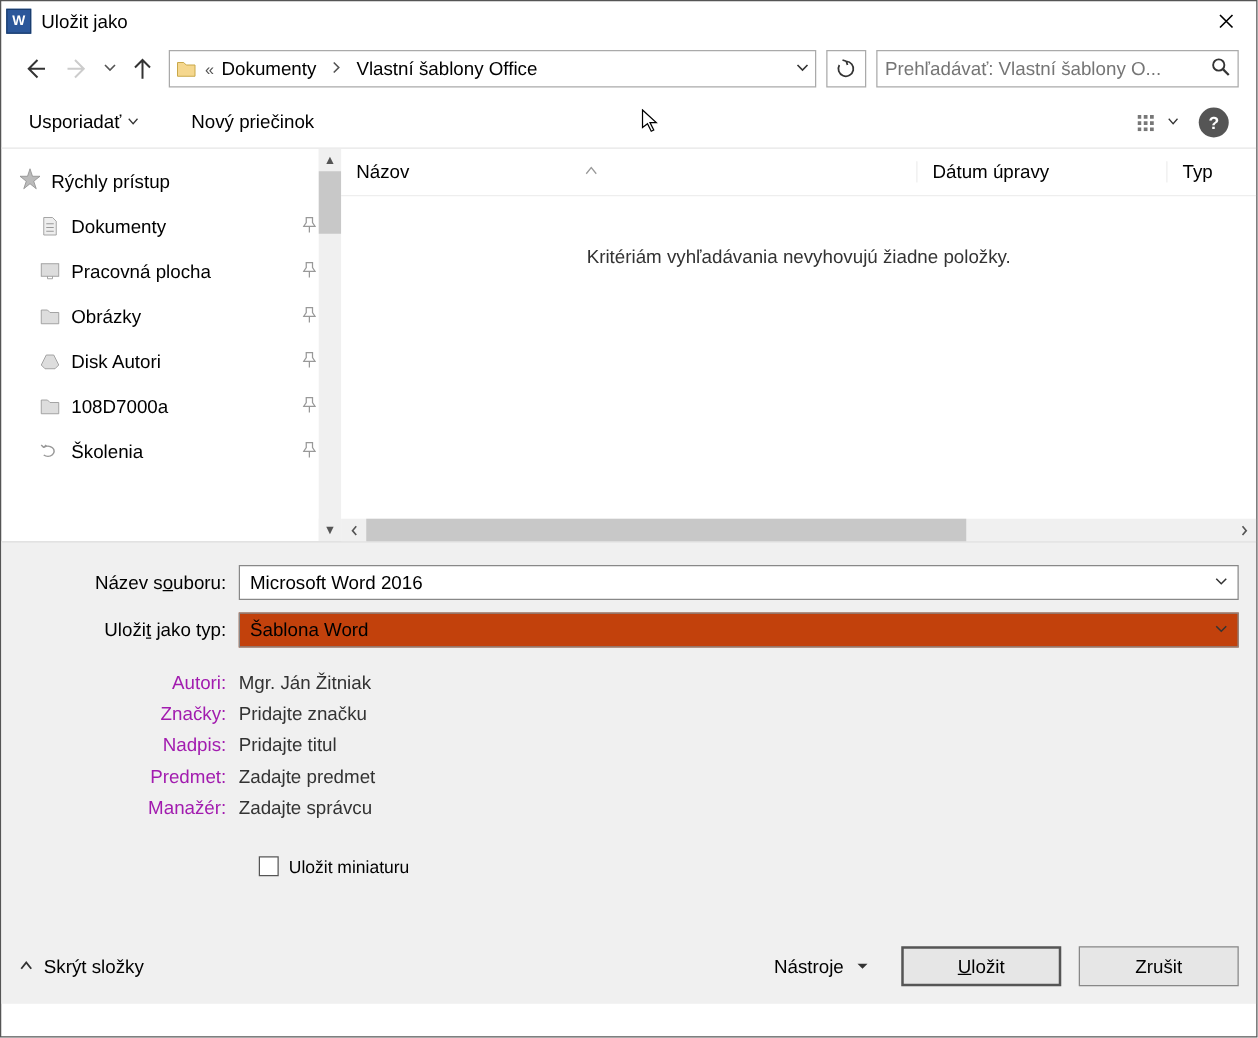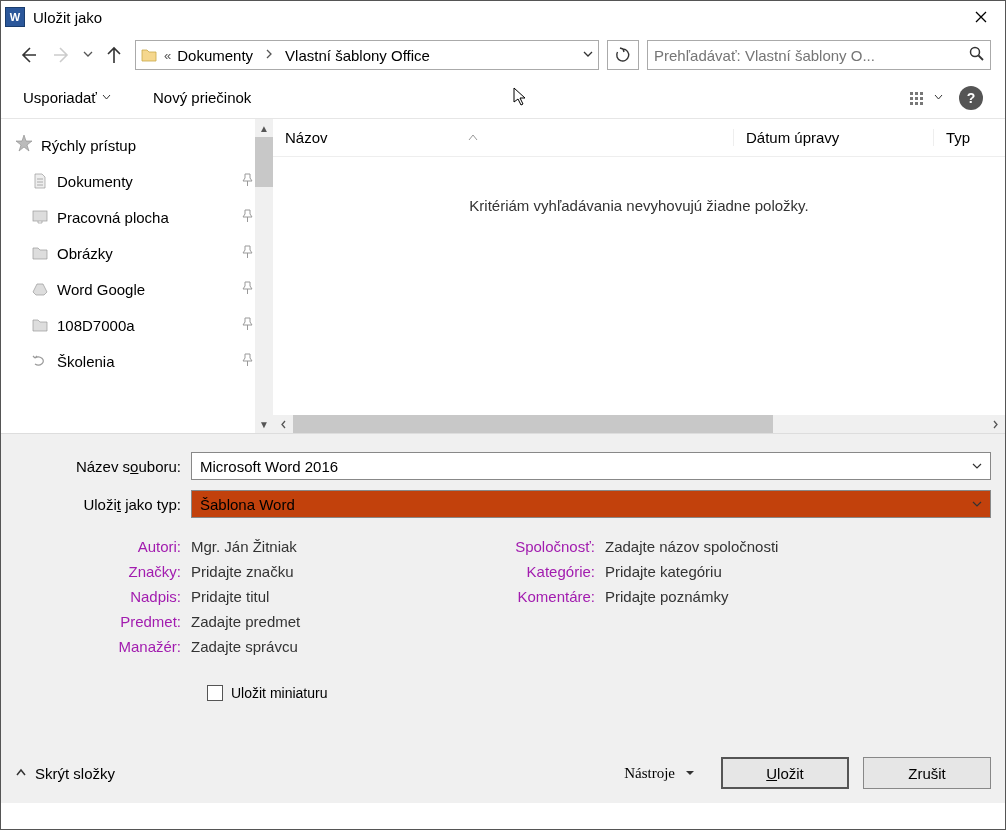--- a/index.html
+++ b/index.html
@@ -16,21 +16,21 @@
   .nav-btn { width: 26px; height: 26px; display: flex; align-items: center; justify-content: center; color: #555; }
   .nav-btn.disabled { color: #bbb; }
   .nav-dropdown-small { font-size: 10px; color: #666; }
   .address-bar { flex: 1; display: flex; align-items: center; border: 1px solid #aaa; height: 30px; padding: 0 4px; gap: 6px; }
   .address-icon { width: 18px; height: 18px; display: flex; align-items: center; justify-content: center; color: #888; }
   .address-chevrons { color: #555; font-size: 13px; }
   .address-part { color: #000; font-size: 15px; }
   .address-sep { color: #555; font-size: 12px; padding: 0 6px; }
   .address-dropdown { margin-left: auto; color: #333; font-size: 12px; }
   .refresh-btn { width: 32px; height: 30px; border: 1px solid #aaa; display: flex; align-items: center; justify-content: center; }
-  .search-box { width: 344px; height: 30px; border: 1px solid #aaa; display: flex; align-items: center; padding: 0 6px; }
+  .search-box { width: 290px; height: 30px; border: 1px solid #aaa; display: flex; align-items: center; padding: 0 6px; }
   .search-box input { border: none; outline: none; flex: 1; font-size: 15px; color: #555; font-family: inherit; }
   .search-box .search-icon { color: #555; font-weight: bold; }
   
   
   .cursor { position: absolute; left: 513px; top: 87px; pointer-events: none; z-index: 100; }
   
   
   .toolbar { display: flex; align-items: center; height: 42px; padding: 0 22px; gap: 30px; border-bottom: 1px solid #e6e6e6; }
   .toolbar-left { display: flex; gap: 42px; }
   .toolbar-btn { display: flex; align-items: center; gap: 5px; font-size: 15px; }
@@ -84,21 +84,21 @@
   .meta-col.right .meta-label { width: 130px; }
   .meta-value { font-size: 15px; color: #333; }
   .meta-value.placeholder { color: #333; }
   
   .checkbox-row { display: flex; align-items: center; margin-top: 30px; padding-left: 192px; gap: 8px; }
   .checkbox { width: 16px; height: 16px; border: 1px solid #555; background: #fff; }
   
   .button-row { display: flex; align-items: center; margin-top: auto; padding-top: 20px; }
   .hide-folders { display: flex; align-items: center; gap: 8px; font-size: 15px; }
   .button-row-right { margin-left: auto; display: flex; align-items: center; gap: 14px; }
-  .tools-btn { display: flex; align-items: center; gap: 10px; font-size: 15px; padding: 0 12px; font-family: Liberation Serif, serif; }
+  .tools-btn { display: flex; align-items: center; gap: 10px; font-size: 15px; padding: 0 12px; }
   .dlg-btn { width: 128px; height: 32px; border: 1px solid #888; background: #e6e6e6; font-size: 15px; font-family: inherit; display: flex; align-items: center; justify-content: center; }
   .dlg-btn.primary { border: 2px solid #555; }
   .dlg-btn .ul { text-decoration: underline; }
 </style>
 </head>
 <body>
 
 <div class="titlebar">
   <div class="titlebar-icon">W</div>
   <div class="titlebar-title">Uložit jako</div>
@@ -253,21 +253,21 @@
         <span class="pin-icon"><svg width="11" height="14" viewBox="0 0 11 14">
               <path d="M3 1 H8 V5 L10 8 H1 L3 5 Z M5.5 8 V13" stroke="#999" stroke-width="1" fill="none"></path>
             </svg></span>
       </div>
       <div class="tree-item">
         <span class="tree-icon">
             <svg width="16" height="14" viewBox="0 0 16 14">
               <path d="M5 2 L11 2 L15 10 L12 13 L4 13 L1 10 Z" fill="#ddd" stroke="#999" stroke-width="0.7"></path>
             </svg>
           </span>
-        <span>Word Google</span>
+        <span>Disk Autori</span>
         <span class="pin-icon"><svg width="11" height="14" viewBox="0 0 11 14">
               <path d="M3 1 H8 V5 L10 8 H1 L3 5 Z M5.5 8 V13" stroke="#999" stroke-width="1" fill="none"></path>
             </svg></span>
       </div>
       <div class="tree-item">
         <span class="tree-icon">
             <svg width="16" height="14" viewBox="0 0 16 14">
               <path d="M1 2 H6 L8 4 H15 V13 H1 Z" fill="#ddd" stroke="#999" stroke-width="0.7"></path>
             </svg>
           </span>
@@ -362,34 +362,20 @@
         </div>
       <div class="meta-row">
           <div class="meta-label">Predmet:</div>
           <div class="meta-value placeholder">Zadajte predmet</div>
         </div>
       <div class="meta-row">
           <div class="meta-label">Manažér:</div>
           <div class="meta-value placeholder">Zadajte správcu</div>
         </div>
     </div>
-    <div class="meta-col right">
-      <div class="meta-row">
-          <div class="meta-label">Spoločnosť:</div>
-          <div class="meta-value placeholder">Zadajte názov spoločnosti</div>
-        </div>
-      <div class="meta-row">
-          <div class="meta-label">Kategórie:</div>
-          <div class="meta-value placeholder">Pridajte kategóriu</div>
-        </div>
-      <div class="meta-row">
-          <div class="meta-label">Komentáre:</div>
-          <div class="meta-value placeholder">Pridajte poznámky</div>
-        </div>
-    </div>
   </div>
 
   <div class="checkbox-row">
     <div class="checkbox"></div>
     <span>Uložit miniaturu</span>
   </div>
 
   <div class="button-row">
     <div class="hide-folders">
       <svg width="12" height="10" viewBox="0 0 12 10">

